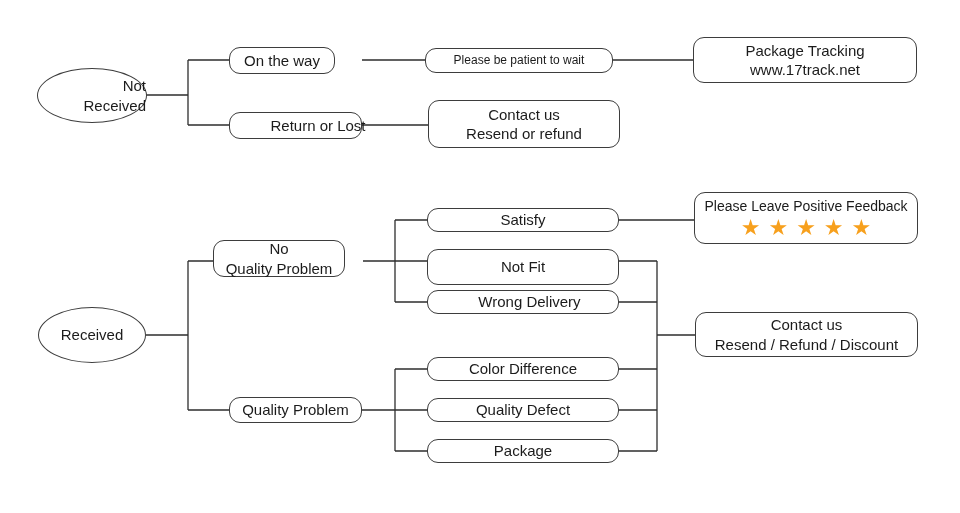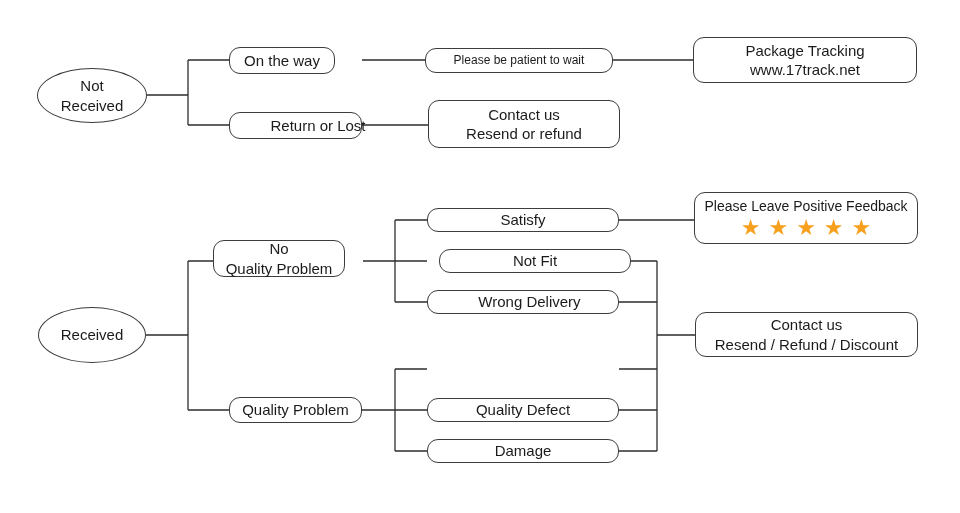--- a/index.html
+++ b/index.html
@@ -59,21 +59,21 @@
       M146 95 H188  M188 60 V125  M188 60 H229  M188 125 H229
       M362 60 H425  M613 60 H693  M362 125 H428
       M146 335 H188  M188 261 V410  M188 261 H231  M188 410 H229
       M363 261 H427  M395 220 V302  M395 220 H427  M395 302 H427
       M362 410 H427  M395 369 V451  M395 369 H427  M395 451 H427
       M619 220 H694
       M619 261 H657  M619 302 H657  M619 369 H657  M619 410 H657  M619 451 H657
       M657 261 V451  M657 335 H695"></path>
   </svg>
 
-  <div class="node ellipse" style="left:37px; top:68px; width:110px; height:55px;">
+  <div class="node ellipse" style="left:37px; top:68px; width:110px; height:55px;align-items:flex-end;">
     <span>Not</span>
     <span>Received</span>
   </div>
 
   <div class="node" style="left:229px; top:47px; width:106px; height:27px;">
     <span>On the way</span>
   </div>
 
   <div class="node small-text" style="left:425px; top:48px; width:188px; height:25px;">
     <span>Please be patient to wait</span>
@@ -103,35 +103,38 @@
   </div>
 
   <div class="node" style="left:229px; top:397px; width:133px; height:26px;">
     <span>Quality Problem</span>
   </div>
 
   <div class="node" style="left:427px; top:208px; width:192px; height:24px;">
     <span>Satisfy</span>
   </div>
 
-  <div class="node" style="left:439px; top:249px; width:192px; height:24px;">
+  <div class="node" style="left:427px; top:249px; width:192px; height:36px;">
     <span>Not Fit</span>
   </div>
 
   <div class="node" style="left:427px; top:290px; width:192px; height:24px;padding-left:13px;">
     <span>Wrong Delivery</span>
   </div>
 
+  <div class="node" style="left:427px; top:357px; width:192px; height:24px;">
+    <span>Color Difference</span>
+  </div>
 
   <div class="node" style="left:427px; top:398px; width:192px; height:24px;">
     <span>Quality Defect</span>
   </div>
 
   <div class="node" style="left:427px; top:439px; width:192px; height:24px;">
-    <span>Damage</span>
+    <span>Package</span>
   </div>
 
   <div class="node" style="left:694px; top:192px; width:224px; height:52px;">
     <span class="feedback-title">Please Leave Positive Feedback</span>
     <span class="stars">★★★★★</span>
   </div>
 
   <div class="node" style="left:695px; top:312px; width:223px; height:45px;">
     <span>Contact us</span>
     <span>Resend / Refund / Discount</span>

